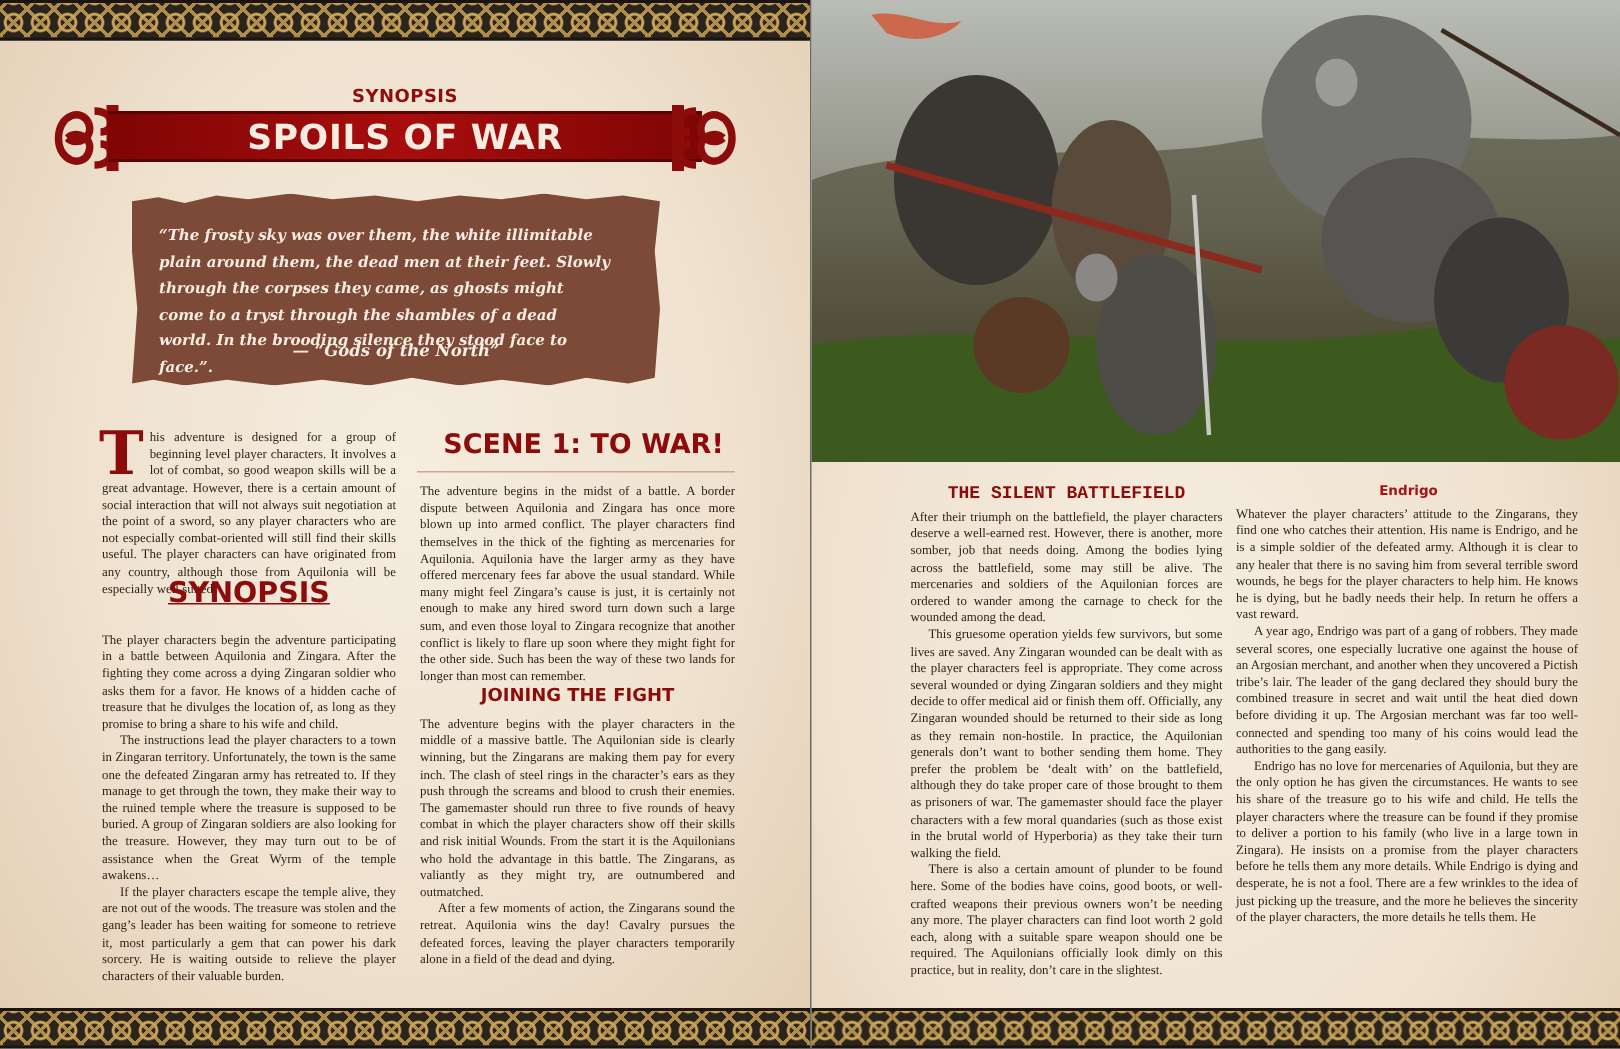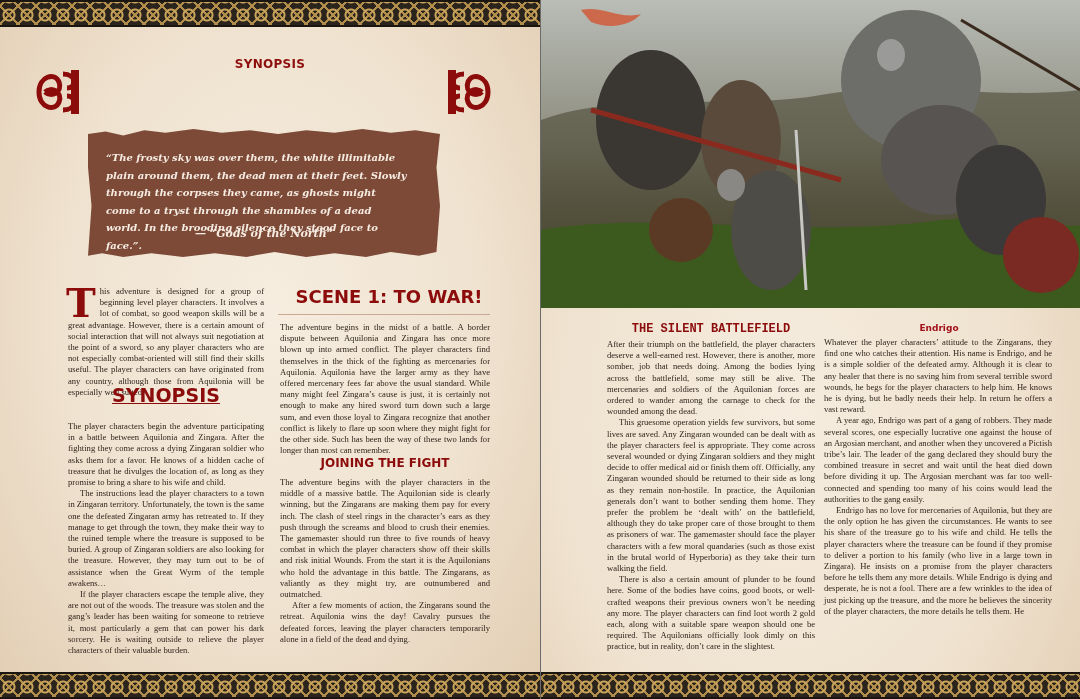--- a/index.html
+++ b/index.html
@@ -92,20 +92,23 @@
   <svg class="knot knot-left" viewBox="0 0 48 52">
     <g fill="none" stroke="#8c0b0b" stroke-width="5">
       <path d="M6 26 C6 10, 22 6, 26 16 C30 26, 18 32, 12 26"></path>
       <path d="M6 26 C6 42, 22 46, 26 36 C30 26, 18 20, 12 26"></path>
       <path d="M30 8 C44 8, 44 22, 34 22"></path>
       <path d="M30 44 C44 44, 44 30, 34 30"></path>
     </g>
     <rect x="38" y="4" width="8" height="44" fill="#8c0b0b"></rect>
   </svg>
 
+  <div class="title-banner">
+    <div class="title-text">SPOILS OF WAR</div>
+  </div>
 
   <svg class="knot knot-right" viewBox="0 0 48 52">
     <g fill="none" stroke="#8c0b0b" stroke-width="5" transform="translate(48,0) scale(-1,1)">
       <path d="M6 26 C6 10, 22 6, 26 16 C30 26, 18 32, 12 26"></path>
       <path d="M6 26 C6 42, 22 46, 26 36 C30 26, 18 20, 12 26"></path>
       <path d="M30 8 C44 8, 44 22, 34 22"></path>
       <path d="M30 44 C44 44, 44 30, 34 30"></path>
     </g>
     <rect x="2" y="4" width="8" height="44" fill="#8c0b0b"></rect>
   </svg>

